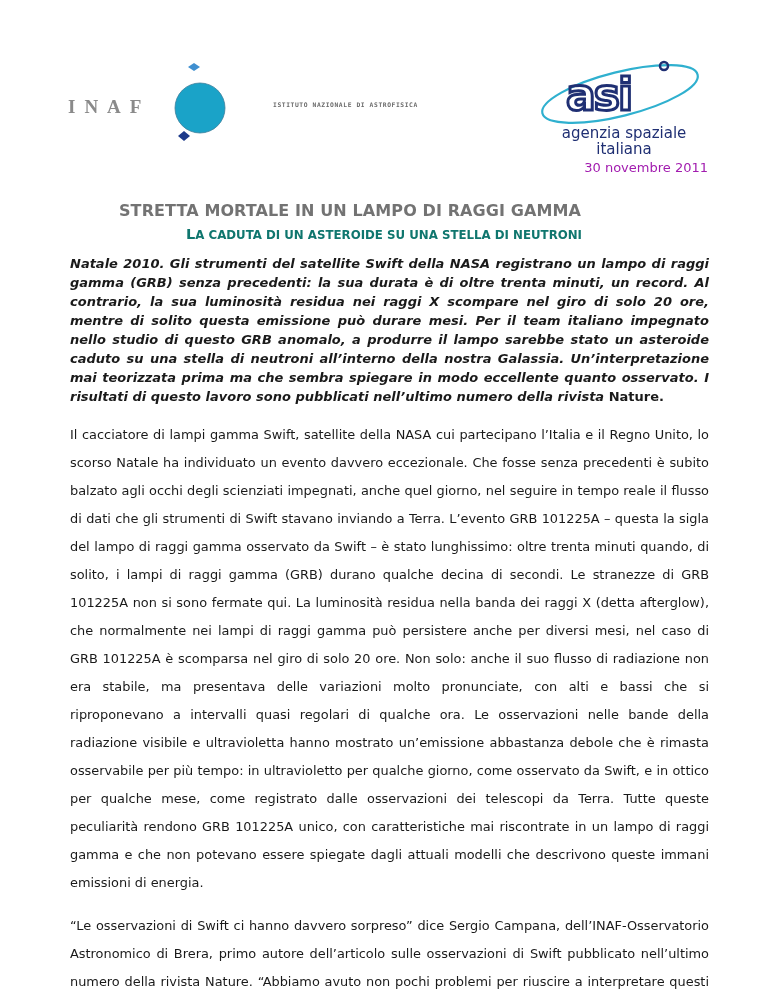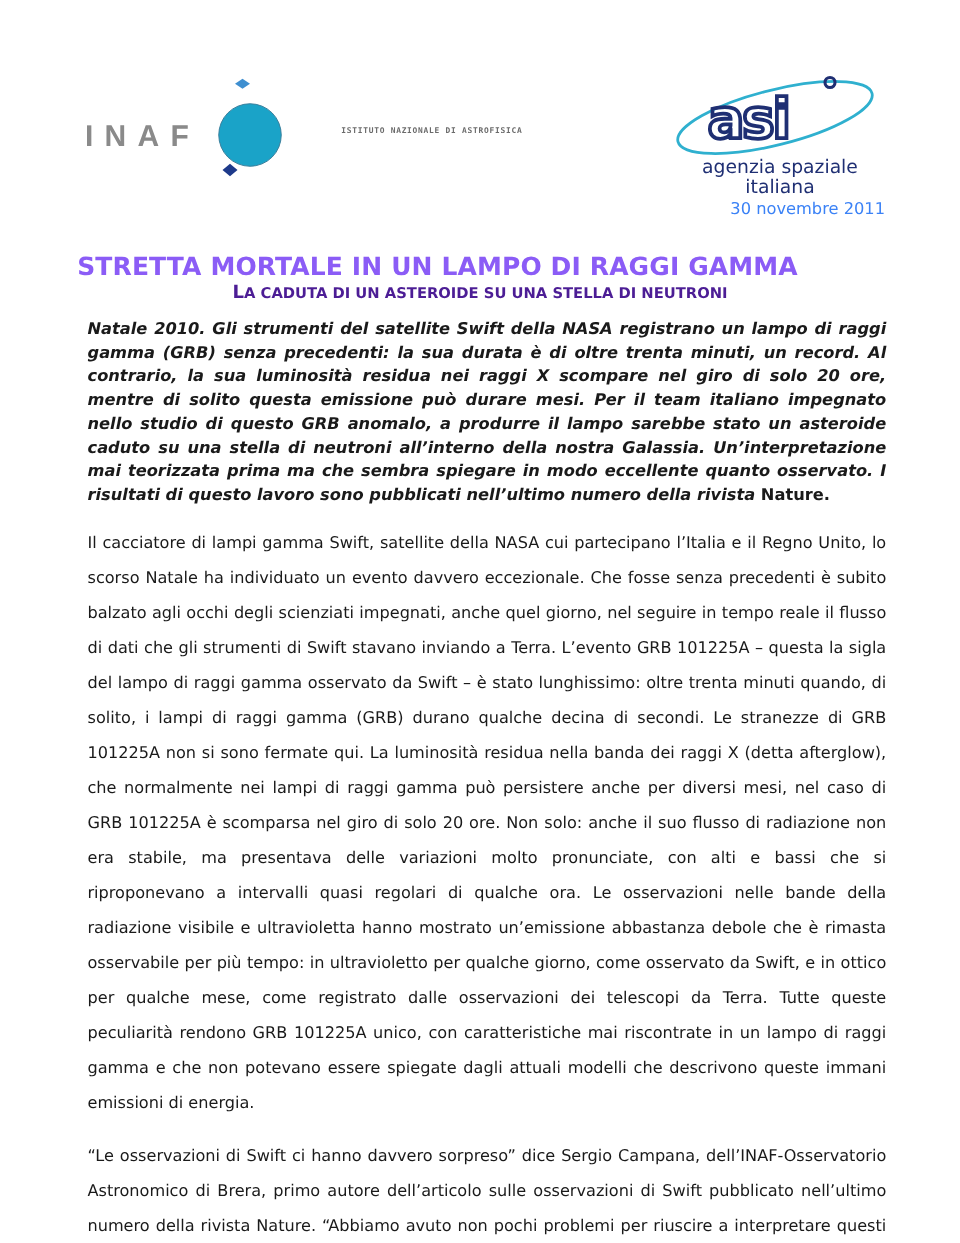--- a/index.html
+++ b/index.html
@@ -1,29 +1,29 @@
 <!DOCTYPE html>
 <html><head>
 <meta charset="utf-8">
 <style>
   html, body { margin: 0; padding: 0; background: #ffffff; }
   body { width: 768px; height: 994px; position: relative; overflow: hidden;
          font-family: "DejaVu Sans", sans-serif; color: #1a1a1a; }
   .header { position: absolute; left: 0; top: 0; width: 768px; height: 180px; }
-  .inaf-letters { position: absolute; left: 68px; top: 96px; font-family: Liberation Sans, sans-serif;
-                  font-weight: bold; font-size: 24px; letter-spacing: 9px; color: #8a8a8a; }
+  .inaf-letters { position: absolute; left: 68px; top: 96px; font-family: Liberation Serif, serif;
+                  font-weight: bold; font-size: 19px; letter-spacing: 9px; color: #8a8a8a; }
   .inaf-mark { position: absolute; left: 165px; top: 60px; width: 70px; height: 90px; }
   .inaf-sub { position: absolute; left: 273px; top: 101px; font-size: 6.3px; font-weight: bold;
               letter-spacing: 0.6px; color: #6a6a6a; font-family: "DejaVu Sans Mono", monospace; }
   .asi-logo { position: absolute; left: 538px; top: 52px; width: 172px; height: 118px; }
-  .date { position: absolute; right: 60px; top: 160px; font-size: 13px; color: #3b82f6; }
+  .date { position: absolute; right: 60px; top: 160px; font-size: 13px; color: #a21caf; }
   .title { position: absolute; left: 0; width: 700px; top: 201px; text-align: center;
-           font-weight: bold; font-size: 20px; color: #8b5cf6; letter-spacing: 0.1px; }
+           font-weight: bold; font-size: 16px; color: #737373; letter-spacing: 0.1px; }
   .subtitle { position: absolute; left: 0; width: 768px; top: 226px; text-align: center;
-              font-weight: bold; font-size: 14.5px; color: #4c1d95; }
+              font-weight: bold; font-size: 14.5px; color: #0f766e; }
   .subtitle .sc { font-size: 11.8px; }
   .content { position: absolute; left: 70px; width: 639px; top: 254px; }
   p { margin: 0; font-size: 12.9px; line-height: 28px; text-align: justify; }
   .lead { font-weight: bold; font-style: italic; font-size: 13px; line-height: 19px; }
   .lead .upright { font-style: normal; }
   .gap { height: 15px; }
   .ital { }
 </style>
 </head>
 <body>

